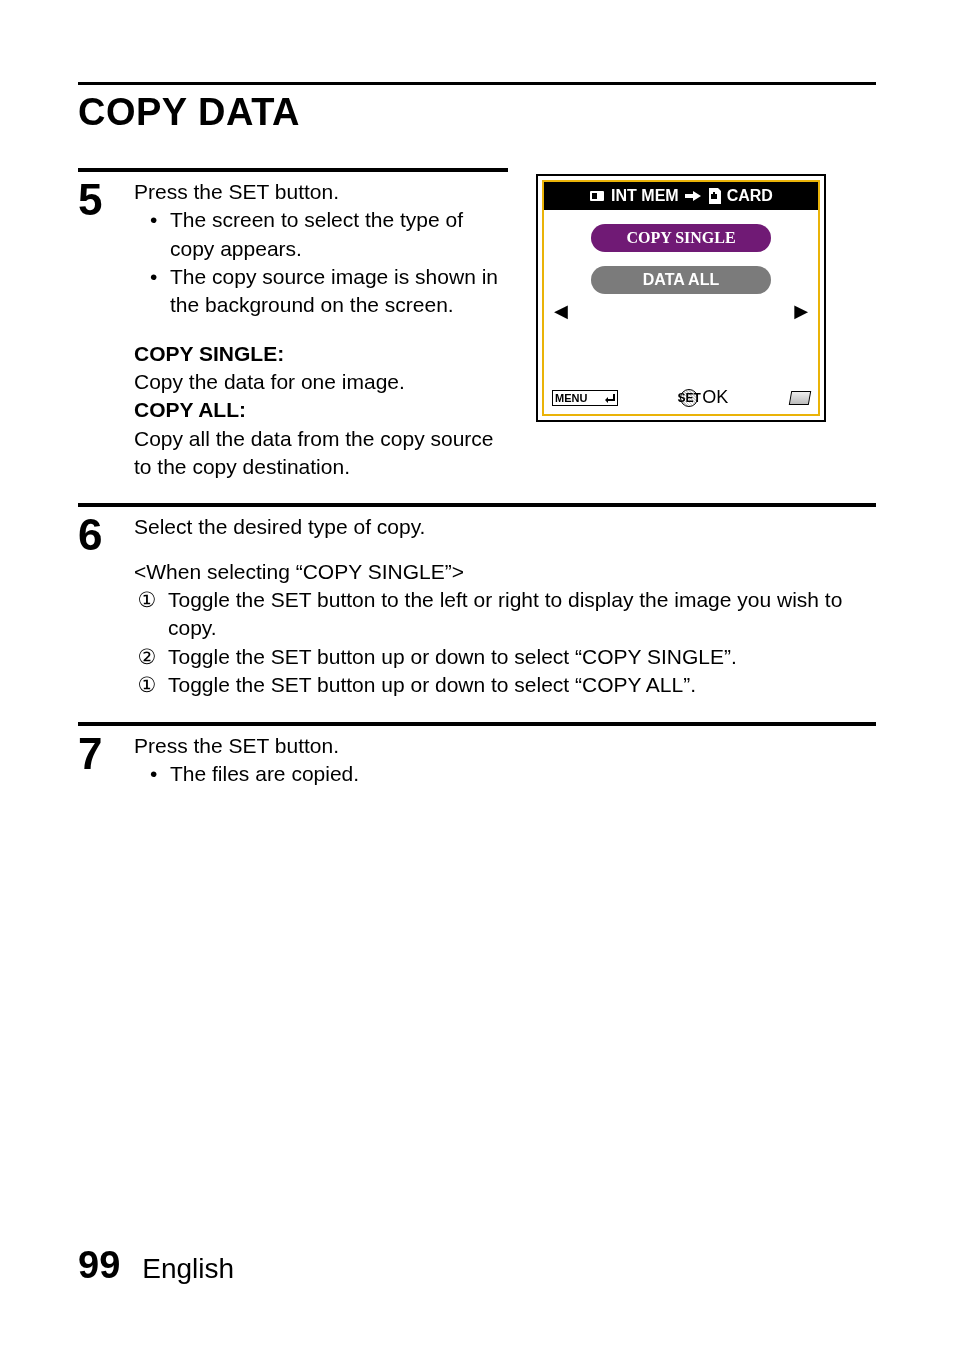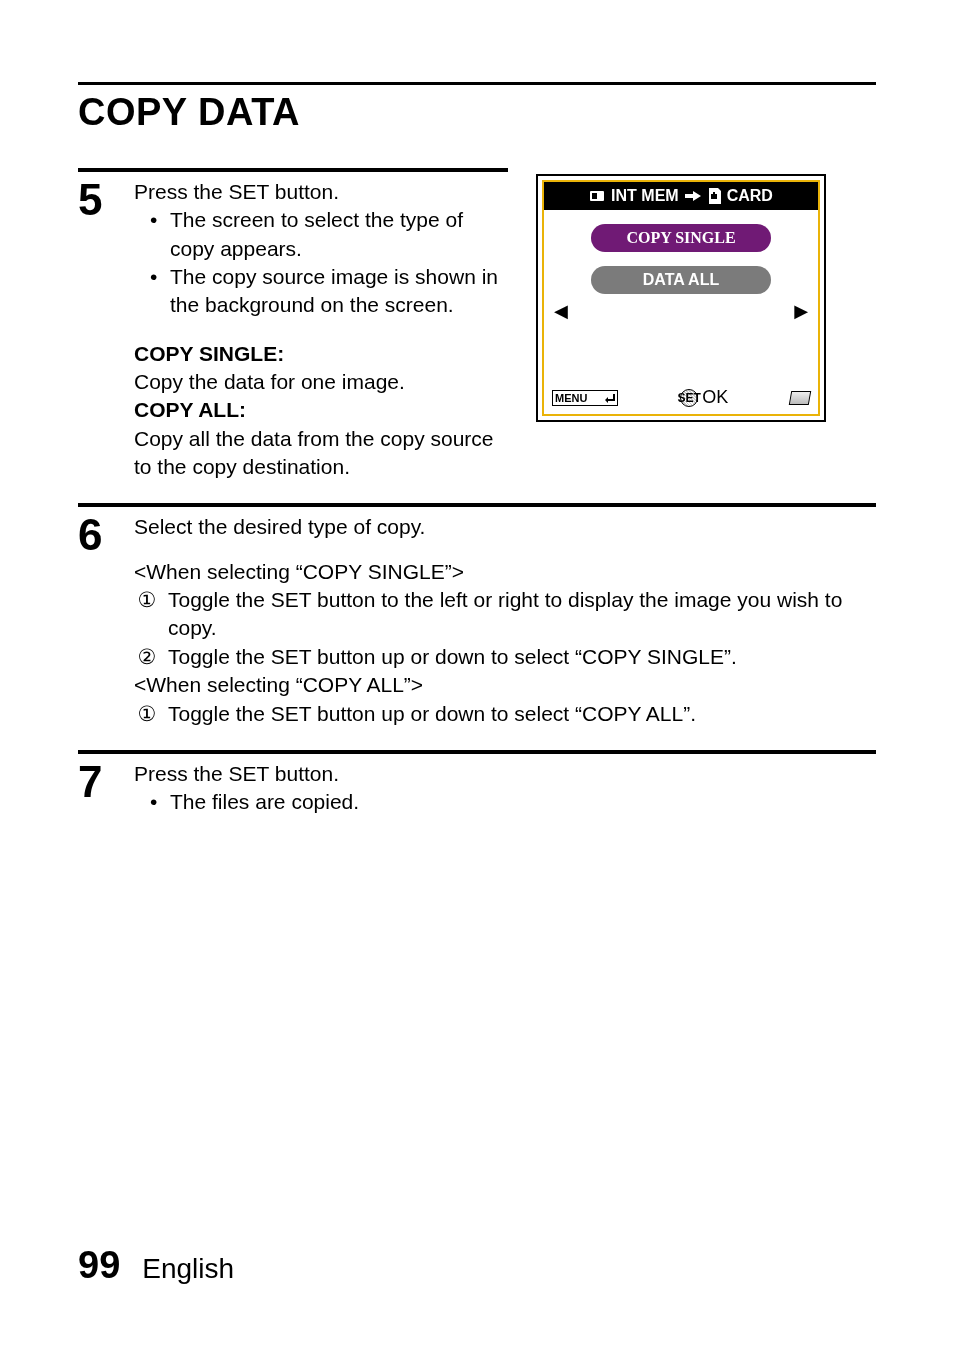--- a/index.html
+++ b/index.html
@@ -194,21 +194,20 @@
       <div style="height:16px"></div>
       <div class="bold">&lt;When selecting “COPY SINGLE”&gt;</div>
       <div class="circled-row">
         <span class="num">①</span>
         <span>Toggle the SET button to the left or right to display the image you wish to copy.</span>
       </div>
       <div class="circled-row">
         <span class="num">②</span>
         <span>Toggle the SET button up or down to select “COPY SINGLE”.</span>
       </div>
-      <div class="bold">&lt;When selecting “COPY ALL”&gt;</div>
       <div class="circled-row">
         <span class="num">①</span>
         <span>Toggle the SET button up or down to select “COPY ALL”.</span>
       </div>
     </div>
   </div>
 
   <hr class="heavy-rule-full">
   <div class="step">
     <div class="step-num">7</div>

